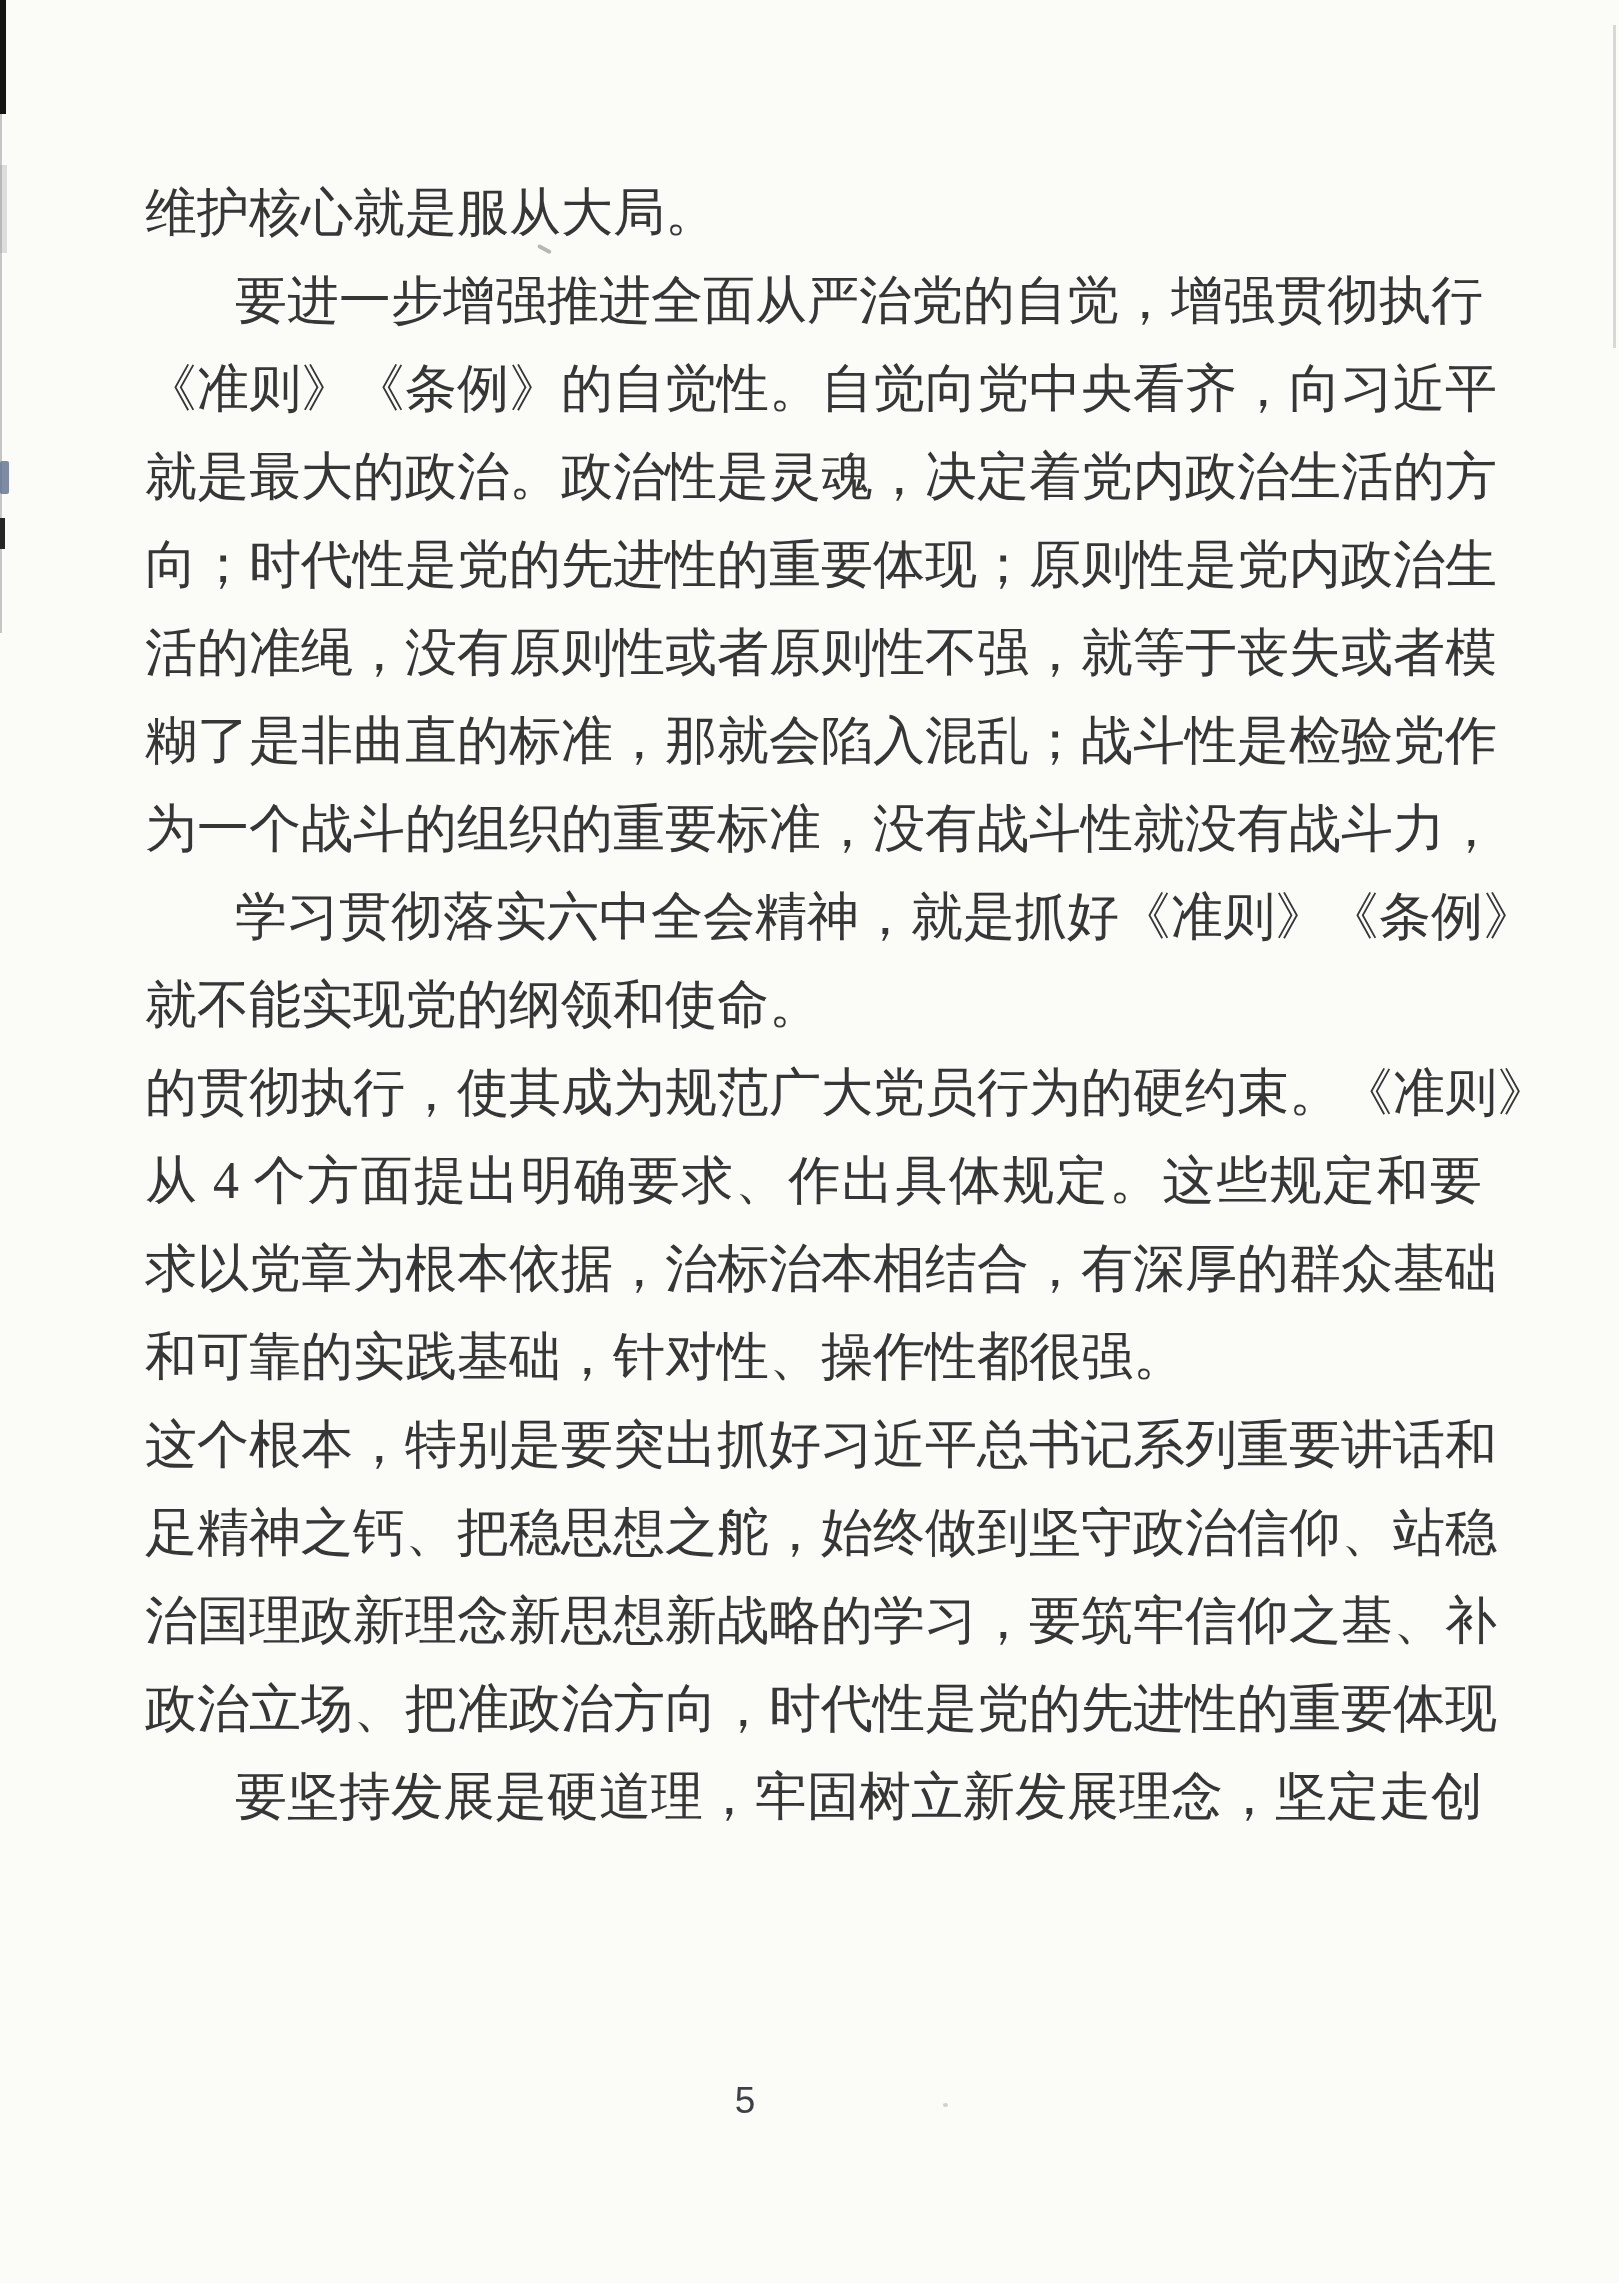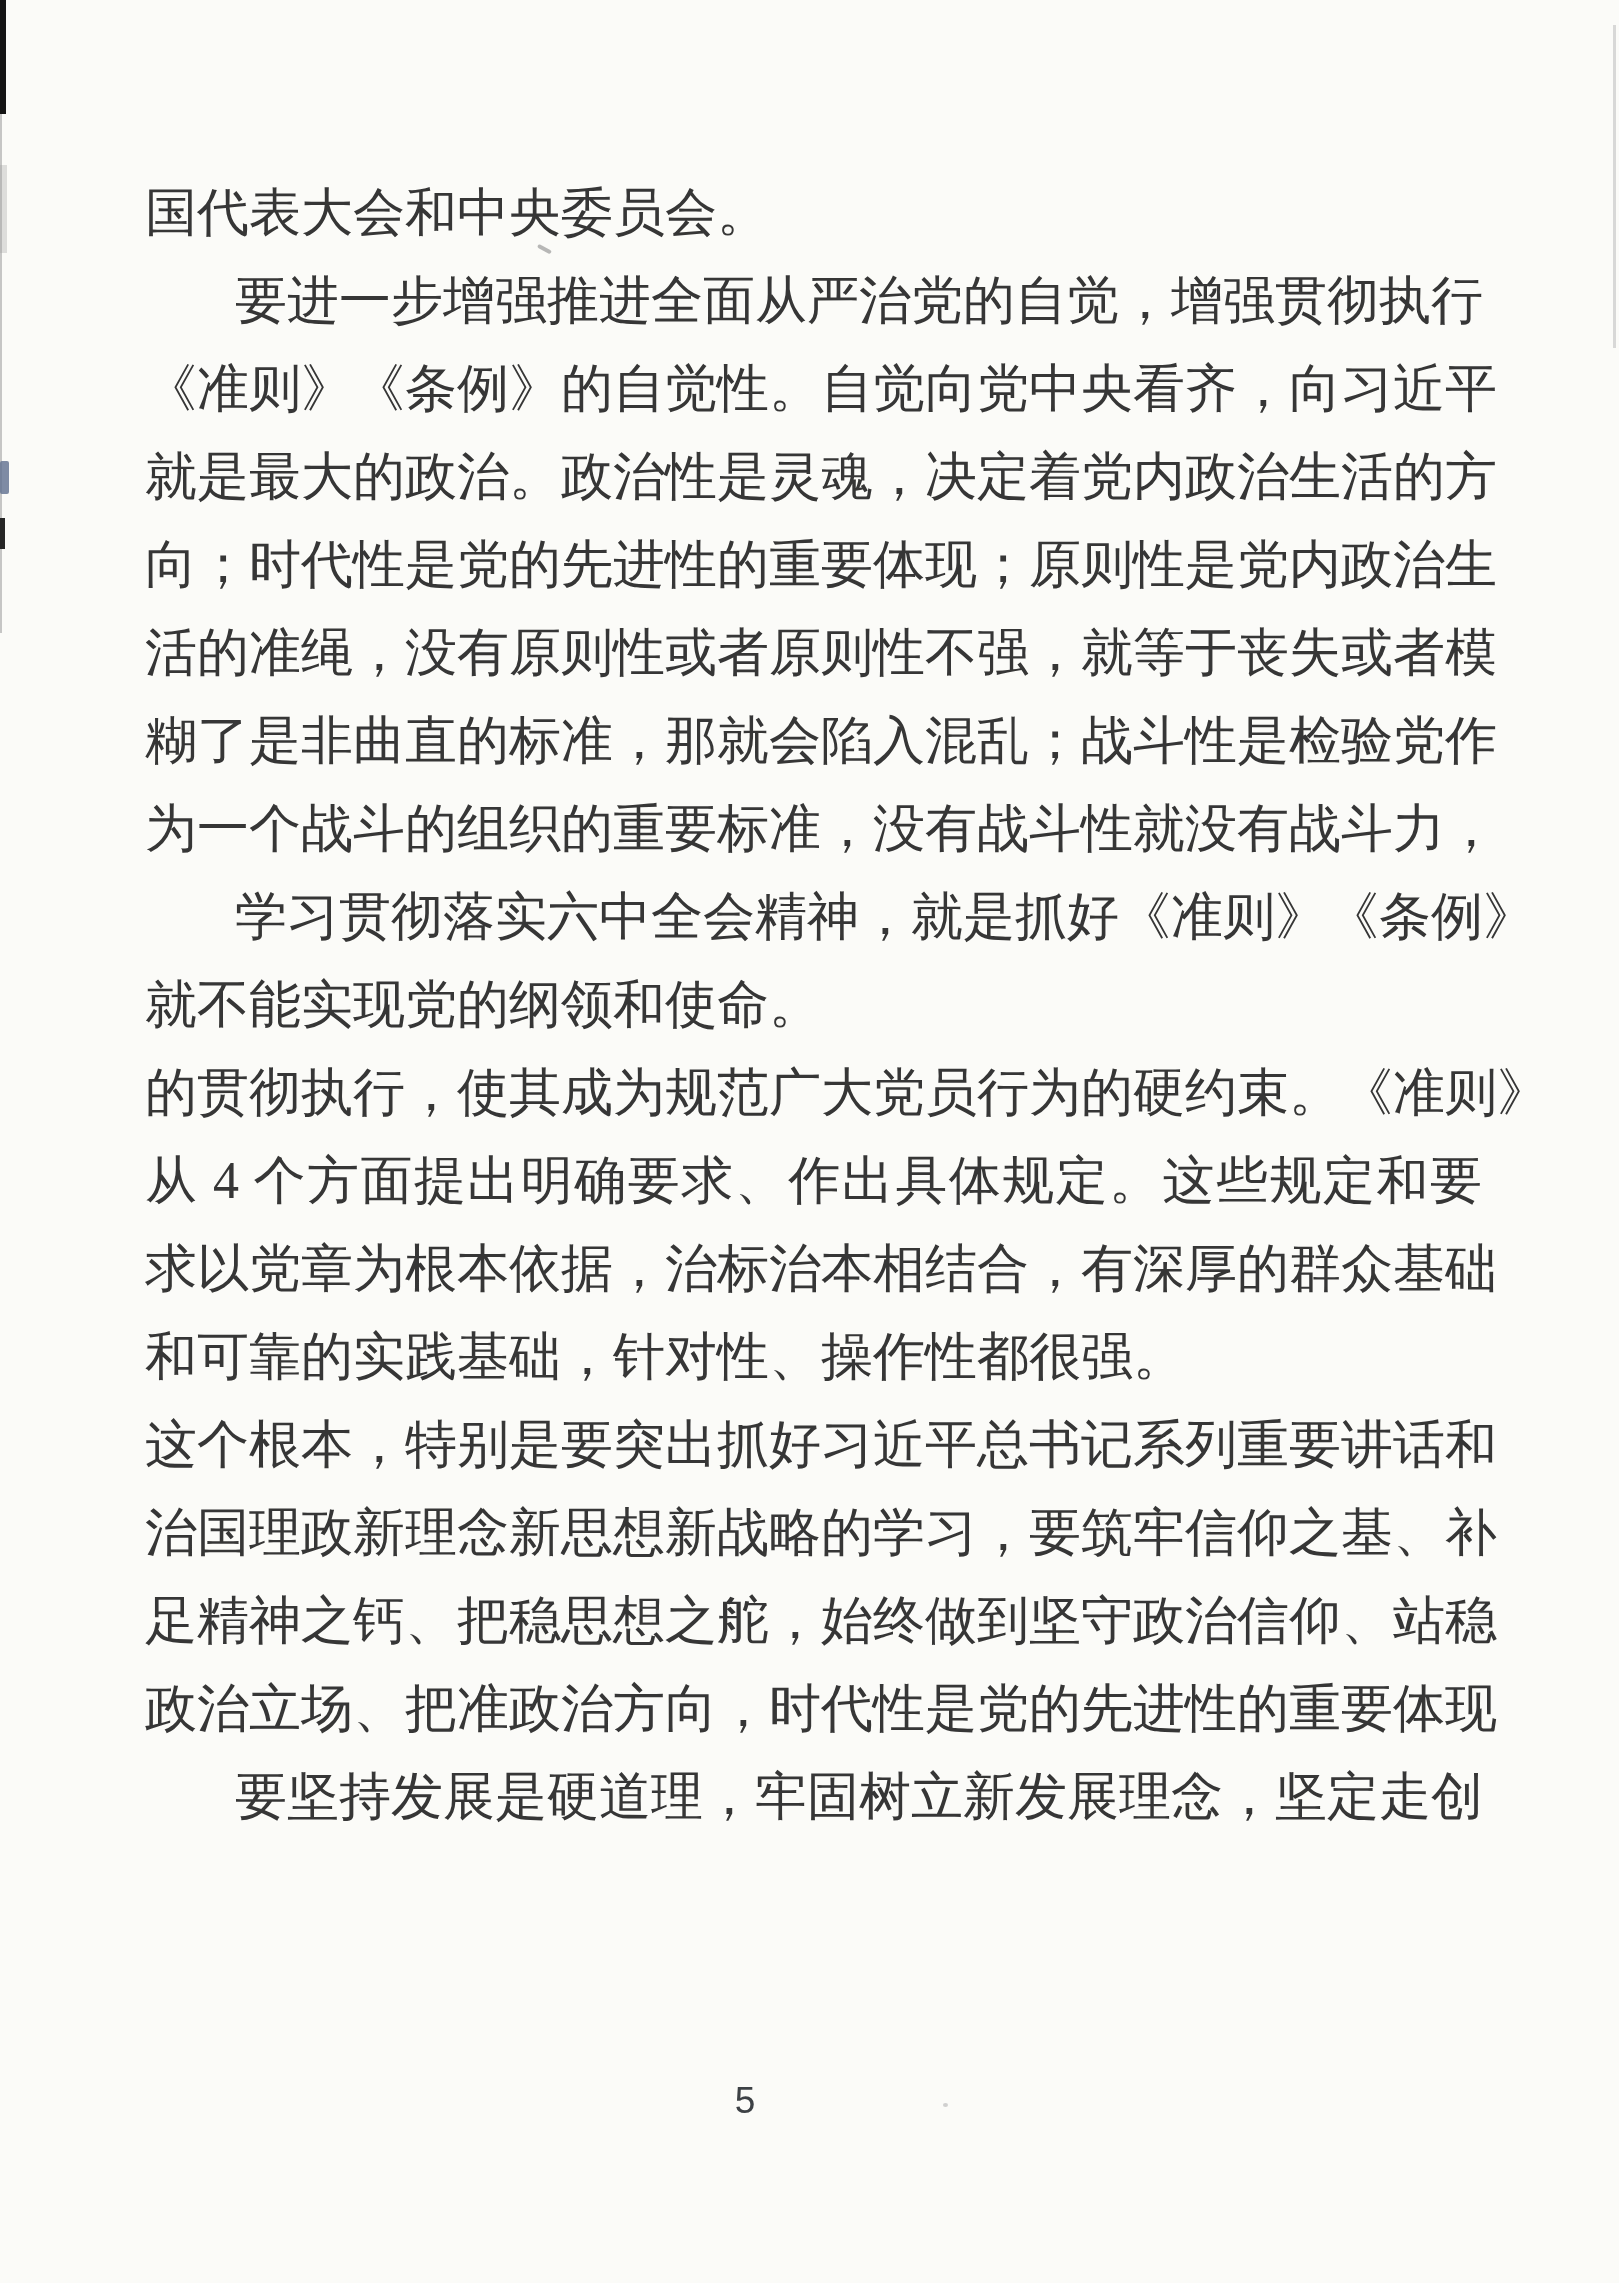--- a/index.html
+++ b/index.html
@@ -68,37 +68,37 @@
   <div class="artifact a-left-bar"></div>
   <div class="artifact a-left-smudge"></div>
   <div class="artifact a-left-hair"></div>
   <div class="artifact a-left-blue"></div>
   <div class="artifact a-left-dash"></div>
   <div class="artifact a-right-line"></div>
   <div class="artifact a-tick"></div>
   <div class="artifact a-speck"></div>
 
   <div class="text-block">
-    <div class="line short">国代表大会和中央委员会。</div>
+    <div class="line short">维护核心就是服从大局。</div>
     <div class="line indent">要进一步增强推进全面从严治党的自觉，增强贯彻执行</div>
     <div class="line">《准则》《条例》的自觉性。自觉向党中央看齐，向习近平</div>
     <div class="line">就是最大的政治。政治性是灵魂，决定着党内政治生活的方</div>
     <div class="line">向；时代性是党的先进性的重要体现；原则性是党内政治生</div>
     <div class="line">活的准绳，没有原则性或者原则性不强，就等于丧失或者模</div>
     <div class="line">糊了是非曲直的标准，那就会陷入混乱；战斗性是检验党作</div>
     <div class="line">为一个战斗的组织的重要标准，没有战斗性就没有战斗力，</div>
     <div class="line indent">学习贯彻落实六中全会精神，就是抓好《准则》《条例》</div>
     <div class="line short">就不能实现党的纲领和使命。</div>
     <div class="line">的贯彻执行，使其成为规范广大党员行为的硬约束。《准则》</div>
     <div class="line">从 4 个方面提出明确要求、作出具体规定。这些规定和要</div>
     <div class="line">求以党章为根本依据，治标治本相结合，有深厚的群众基础</div>
     <div class="line short">和可靠的实践基础，针对性、操作性都很强。</div>
     <div class="line">这个根本，特别是要突出抓好习近平总书记系列重要讲话和</div>
+    <div class="line">足精神之钙、把稳思想之舵，始终做到坚守政治信仰、站稳</div>
     <div class="line">治国理政新理念新思想新战略的学习，要筑牢信仰之基、补</div>
-    <div class="line">足精神之钙、把稳思想之舵，始终做到坚守政治信仰、站稳</div>
     <div class="line">政治立场、把准政治方向，时代性是党的先进性的重要体现</div>
     <div class="line indent">要坚持发展是硬道理，牢固树立新发展理念，坚定走创</div>
   </div>
 
   <div class="page-number">5</div>
 
 </div>
 
 
 </body></html>

